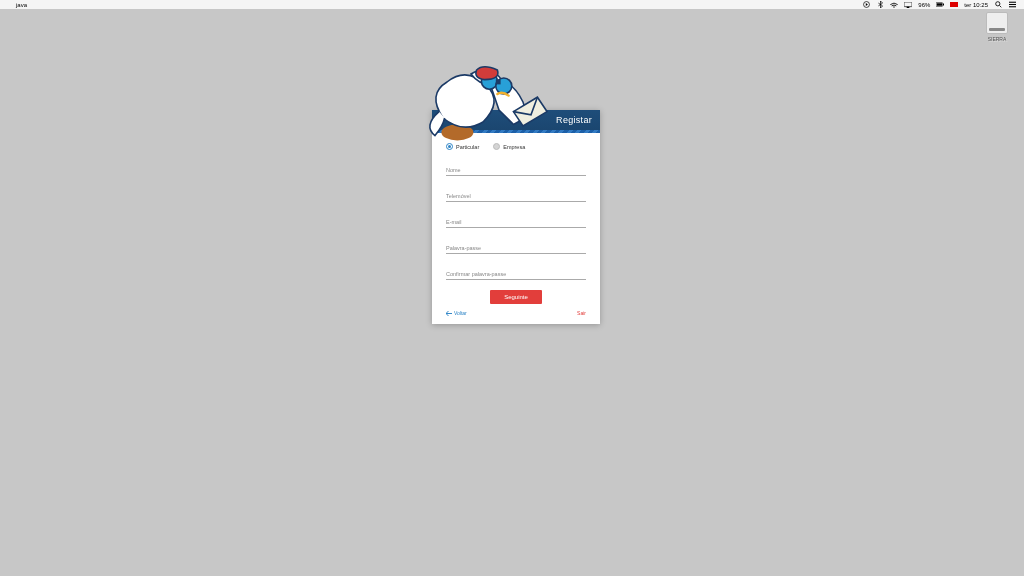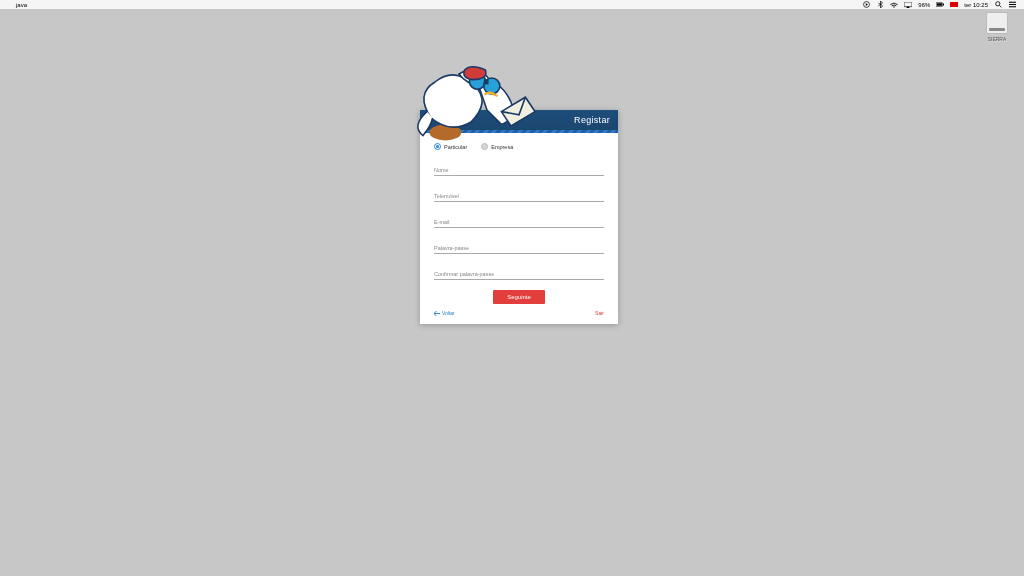--- a/index.html
+++ b/index.html
@@ -15,21 +15,21 @@
 .mb-flag { width: 8px; height: 5px; background: #d00; display: inline-block; }
 .mb-text { font-size: 6px; }
 
 
 .desk-icon { position: absolute; top: 12px; right: 12px; width: 30px; text-align: center; }
 .desk-drive { width: 22px; height: 22px; margin: 0 auto 2px; background: #eee; border: 1px solid #bbb; border-radius: 2px; position: relative; }
 .desk-drive::after { content: ""; position: absolute; left: 2px; right: 2px; bottom: 2px; height: 3px; background: #888; border-radius: 1px; }
 .desk-label { font-size: 5px; color: #555; text-shadow: 1px 1px 0 #ddd; }
 
 
-.modal { position: absolute; left: 420px; top: 110px; width: 198px; background: #fff; box-shadow: 0 1px 6px rgba(0,0,0,.25); }
+.modal { position: absolute; left: 432px; top: 110px; width: 168px; background: #fff; box-shadow: 0 1px 6px rgba(0,0,0,.25); }
 .mascot { position: absolute; left: -6px; top: -48px; width: 130px; height: 80px; pointer-events: none; }
 .header-bar { height: 20px; background: linear-gradient(#1e4d7a,#1b4670); display: flex; align-items: center; justify-content: flex-end; padding-right: 8px; }
 .header-bar .title { color: #fff; font-size: 9px; font-weight: 300; letter-spacing: .3px; }
 .header-stripes { height: 3px; background: repeating-linear-gradient(-45deg,#1b5fa8 0 3px,#327ac2 3px 6px); }
 .body { padding: 10px 14px 8px; }
 .radios { display: flex; gap: 14px; margin-bottom: 6px; }
 .radio { display: flex; align-items: center; gap: 3px; cursor: pointer; }
 .radio .dot { width: 7px; height: 7px; border-radius: 50%; border: 1px solid #2d84c6; display: flex; align-items: center; justify-content: center; }
 .radio.selected .dot::after { content: ""; width: 3px; height: 3px; border-radius: 50%; background: #2d84c6; }
 .radio:not(.selected) .dot { border-color: #bbb; background: #d4d4d4; }

